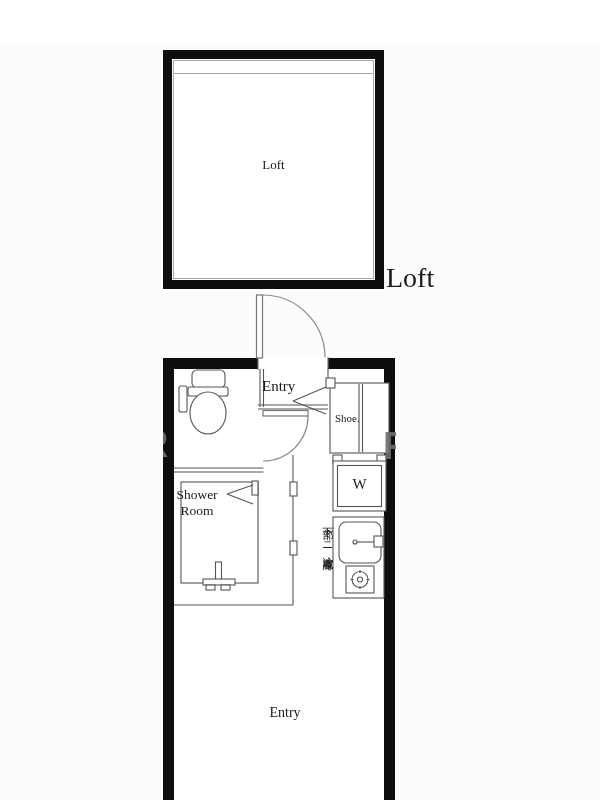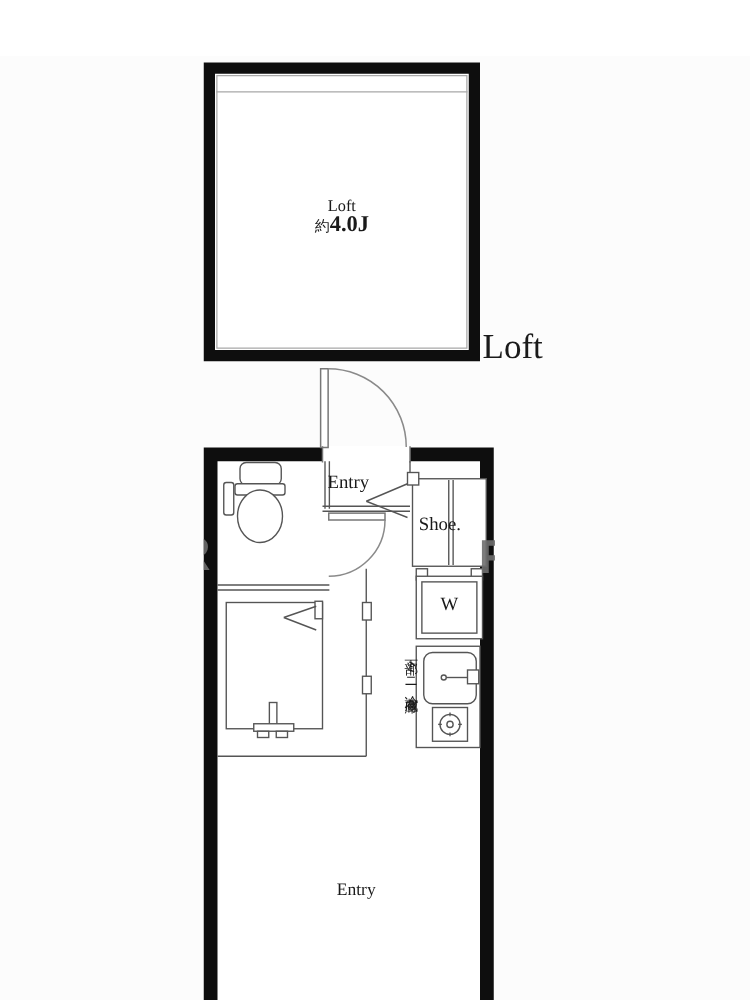--- a/index.html
+++ b/index.html
@@ -22,21 +22,21 @@
   #loft-big-label{left:386px;top:218px;font-size:28px;line-height:30px;z-index:2;}
   
   #unit-box{left:163px;top:313px;width:232px;height:482px;border:11px solid #0e0e0e;
     background:#fff;box-sizing:border-box;z-index:1;}
   .opening{background:#fff;z-index:2;}
   #top-opening{left:258px;top:312px;width:70px;height:13px;}
   #bottom-opening{left:217px;top:777px;width:153px;height:18px;}
   
   .label{z-index:4;white-space:nowrap;}
   #entry-label{left:262px;top:333px;width:58px;font-size:15px;}
-  #shoe-label{left:335px;top:367px;font-size:15px;}
+  #shoe-label{left:335px;top:367px;font-size:11px;}
   #w-label{left:333px;top:431px;width:53px;text-align:center;font-size:15px;}
   #shower-label{left:164px;top:442px;width:66px;text-align:center;font-size:13.5px;line-height:16px;white-space:normal;}
   #studio-label{left:253px;top:660px;width:64px;text-align:center;font-size:14px;}
   #kitchen-note{left:320px;top:474px;height:88px;font-size:11px;
     writing-mode:vertical-rl;text-orientation:upright;letter-spacing:1px;
     font-family:"Liberation Sans","DejaVu Sans",sans-serif;}
   
   .wm{z-index:5;overflow:hidden;height:42px;color:#6e6e6e;opacity:.9;
       font-family:"Liberation Sans","DejaVu Sans",sans-serif;font-weight:bold;font-size:38px;line-height:40px;}
   #wm-left{left:163px;top:379px;width:14px;}
@@ -50,23 +50,20 @@
 <body>
 
 <div id="stage">
 
   <div class="abs" id="loft-box">
     <div id="loft-inner"></div>
     <div id="loft-topline"></div>
   </div>
   <div class="abs label" id="loft-room-label">
     <div class="l1">Loft</div>
-    <div>
-      <span class="sz">約</span><span class="szv">4.0J</span>
-    </div>
   </div>
   <div class="abs label" id="loft-big-label">Loft</div>
 
   <div class="abs" id="unit-box"></div>
   <div class="abs opening" id="top-opening"></div>
   <div class="abs opening" id="bottom-opening"></div>
 
   <svg id="plan-svg" width="600" height="800" viewBox="0 0 600 800">
 
     <g stroke="#777" fill="none" stroke-width="1.2">
@@ -166,20 +163,24 @@
       <line x1="423" y1="773.5" x2="451" y2="773.5" stroke="#b03050" stroke-width="1"></line>
       <g transform="translate(452,765) rotate(90)">
         <text x="0" y="0" font-size="14" font-weight="bold" fill="#c04060" font-family="Liberation Serif, DejaVu Serif, serif">N</text>
       </g>
     </g>
   </svg>
 
   <div class="abs label" id="entry-label">Entry</div>
   <div class="abs label" id="shoe-label">Shoe.</div>
   <div class="abs label" id="w-label">W</div>
+  <div class="abs label" id="shower-label">
+    <span>Shower</span><br>
+    <span>Room</span>
+  </div>
   <div class="abs label" id="kitchen-note">下部ミニ冷蔵庫有</div>
   <div class="abs label" id="studio-label">Entry</div>
 
   <div class="abs wm" id="wm-left">
     <span>R</span>
   </div>
   <div class="abs wm" id="wm-right">
     <span>R</span>
   </div>
 

